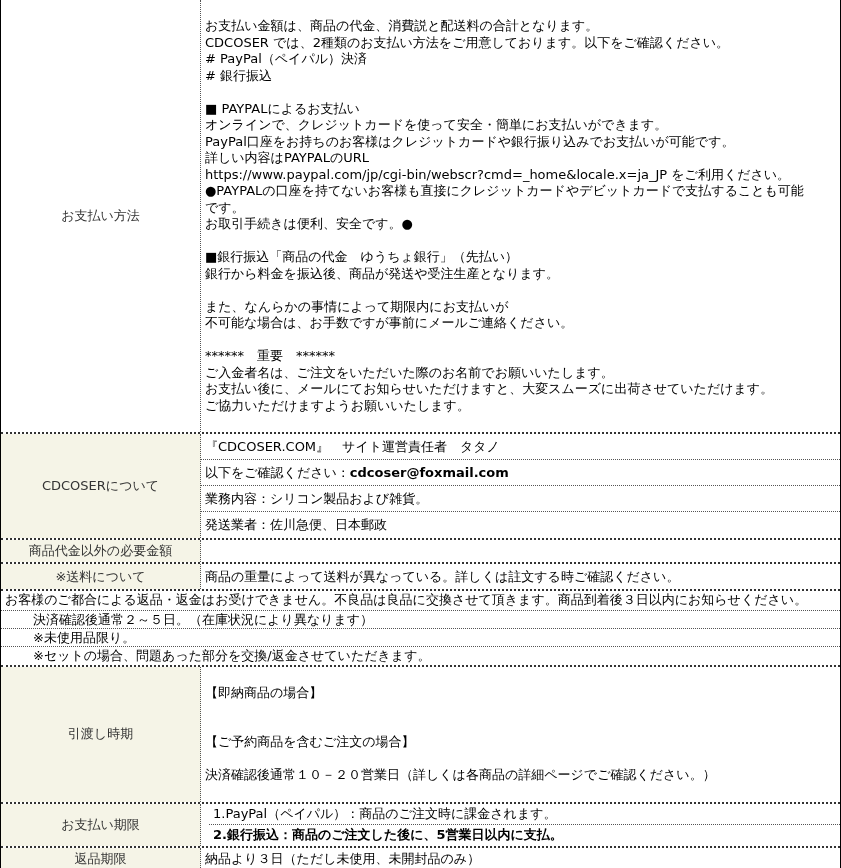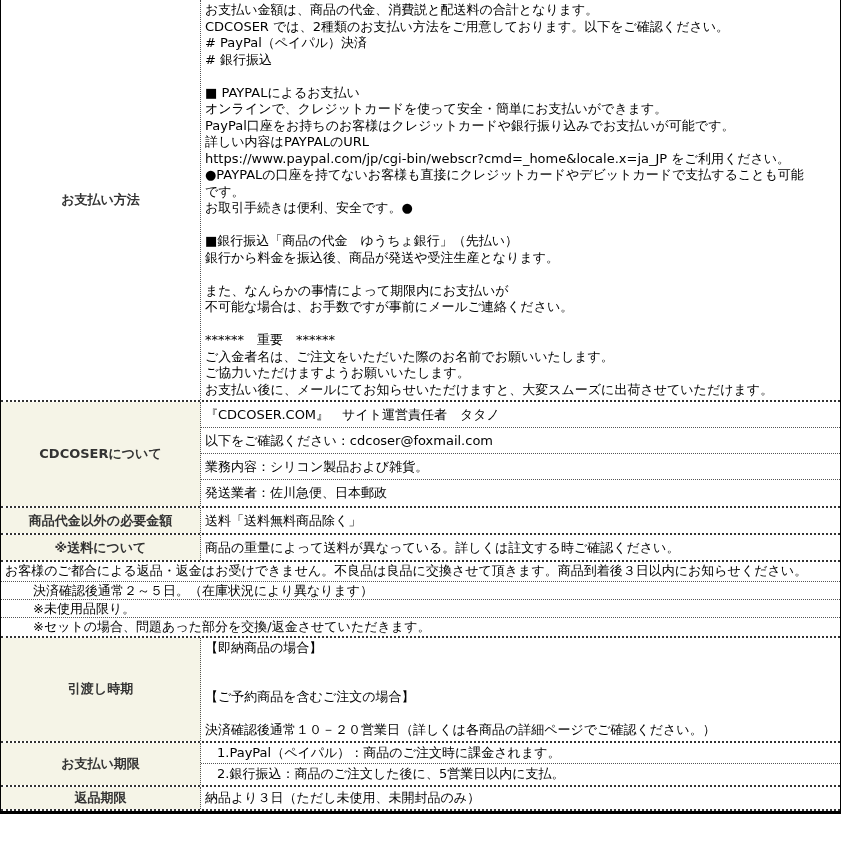--- a/index.html
+++ b/index.html
@@ -8,44 +8,44 @@
     width:841px;box-sizing:border-box;
     border-left:1px solid #000;border-right:1px solid #000;border-bottom:3px solid #000;
     background:#fff;
   }
   .row{display:flex;align-items:stretch;}
   .row + .row{border-top:2px dotted #333;}
   .cell{box-sizing:border-box;}
   .label{
     flex:0 0 200px;width:200px;
     display:flex;align-items:center;justify-content:center;
-    text-align:center;font-weight:bold;color:#333;
+    text-align:center;font-weight:normal;color:#333;
     background:#f5f4e7;
     border-right:1px dotted #555;
     padding:2px;
   }
   .label.white{background:#ffffff;}
   .content{flex:1;min-width:0;overflow:hidden;}
-  .content.pad{padding:2px 4px;}
+  .content.pad{padding:18px 4px;}
   .content.center{display:flex;align-items:center;padding:0 4px;}
   .ln{height:16.5px;line-height:16.5px;white-space:nowrap;}
   .subrow{
     box-sizing:border-box;height:26px;
     display:flex;align-items:center;
     padding:0 4px;border-bottom:1px dotted #555;
   }
   .subrow:last-child{border-bottom:none;}
   .dsub{box-sizing:border-box;padding:1px 4px;line-height:16.5px;border-bottom:1px dotted #555;}
   .dsub.one{height:18px;white-space:nowrap;padding-left:32px;}
   .dsub:last-child{border-bottom:none;}
-  .ksub{box-sizing:border-box;height:21px;display:flex;align-items:center;padding:0 16px;border-bottom:1px dotted #555;white-space:nowrap;}
-  .ksub:last-child{border-bottom:none;}
+  .ksub{box-sizing:border-box;height:21px;display:flex;align-items:center;padding:0 4px;border-bottom:1px dotted #555;white-space:nowrap;margin-left:8px;}
+  .ksub:last-child{border-bottom:none;font-weight:bold;}
   .single{min-height:25px;}
   .short{min-height:19px;}
-  b.em{font-weight:normal;}
+  b.em{font-weight:bold;}
 </style>
 </head>
 <body>
 
 <div class="tbl">
 
   <div class="row">
     <div class="cell label white">お支払い方法</div>
     <div class="cell content pad">
       <div class="ln">お支払い金額は、商品の代金、消費説と配送料の合計となります。</div>
@@ -63,41 +63,40 @@
       <div class="ln">お取引手続きは便利、安全です。●</div>
       <div class="ln"></div>
       <div class="ln">■銀行振込「商品の代金　ゆうちょ銀行」（先払い）</div>
       <div class="ln">銀行から料金を振込後、商品が発送や受注生産となります。</div>
       <div class="ln"></div>
       <div class="ln">また、なんらかの事情によって期限内にお支払いが</div>
       <div class="ln">不可能な場合は、お手数ですが事前にメールご連絡ください。</div>
       <div class="ln"></div>
       <div class="ln">******　重要　******</div>
       <div class="ln">ご入金者名は、ご注文をいただいた際のお名前でお願いいたします。</div>
+      <div class="ln">お支払い後に、メールにてお知らせいただけますと、大変スムーズに出荷させていただけます。</div>
       <div class="ln">ご協力いただけますようお願いいたします。</div>
-      <div class="ln">お支払い後に、メールにてお知らせいただけますと、大変スムーズに出荷させていただけます。</div>
     </div>
   </div>
 
   <div class="row">
     <div class="cell label">CDCOSERについて</div>
     <div class="cell content">
       <div class="subrow">『CDCOSER.COM』　サイト運営責任者　タタノ</div>
       <div class="subrow">
           <span>以下をご確認ください：</span>
           <b class="em">cdcoser@foxmail.com</b>
         </div>
       <div class="subrow">業務内容：シリコン製品および雑貨。</div>
       <div class="subrow">発送業者：佐川急便、日本郵政</div>
     </div>
   </div>
 
   <div class="row">
     <div class="cell label">商品代金以外の必要金額</div>
-    <div class="cell content center single">送料「送料無料商品除く」</div>
   </div>
 
   <div class="row">
     <div class="cell label">※送料について</div>
     <div class="cell content center single">商品の重量によって送料が異なっている。詳しくは註文する時ご確認ください。</div>
   </div>
 
   <div class="row">
     <div class="cell content">
       <div class="dsub">お客様のご都合による返品・返金はお受けできません。不良品は良品に交換させて頂きます。商品到着後３日以内にお知らせください。</div>

